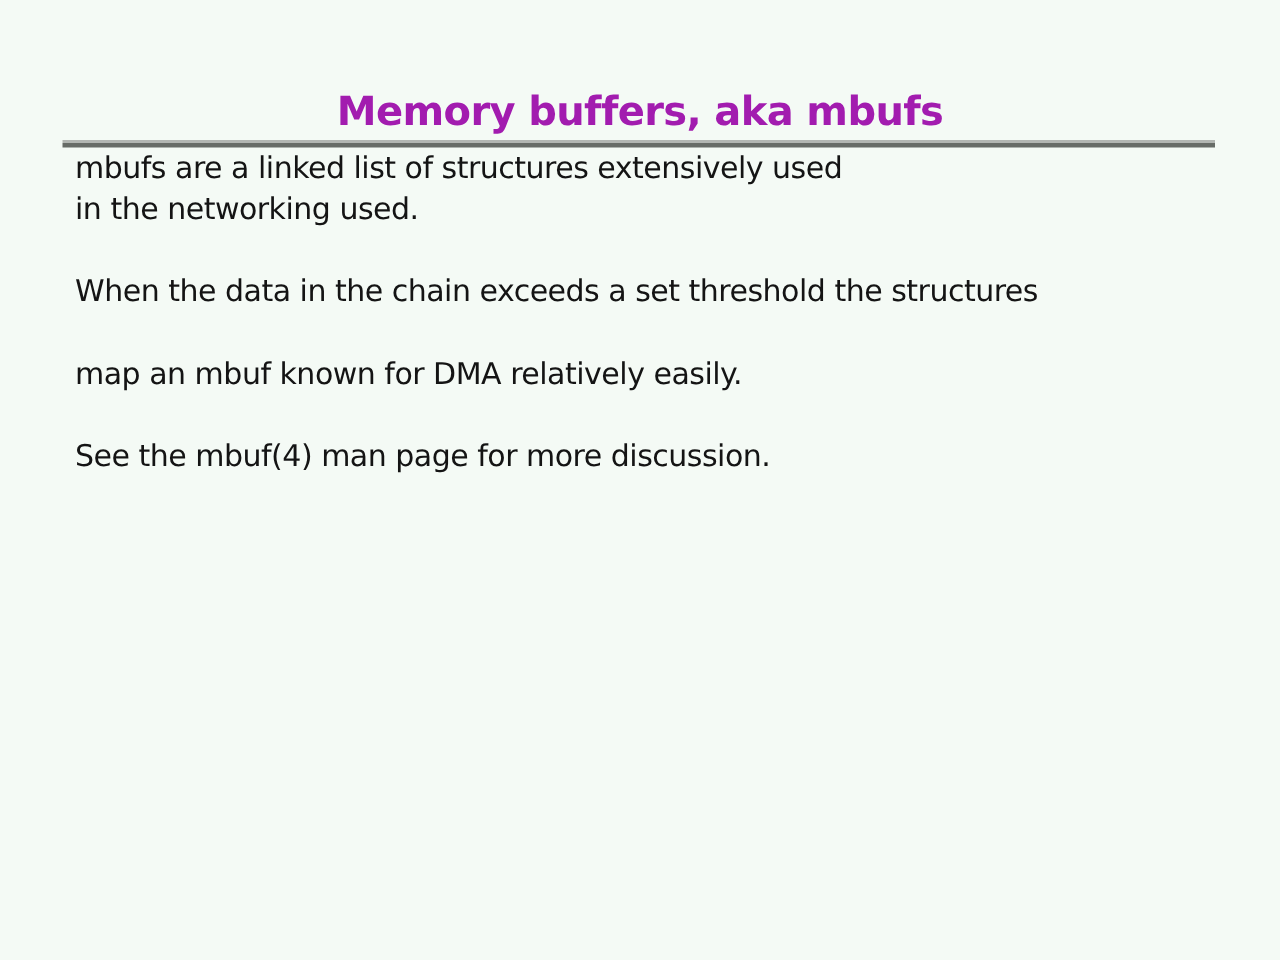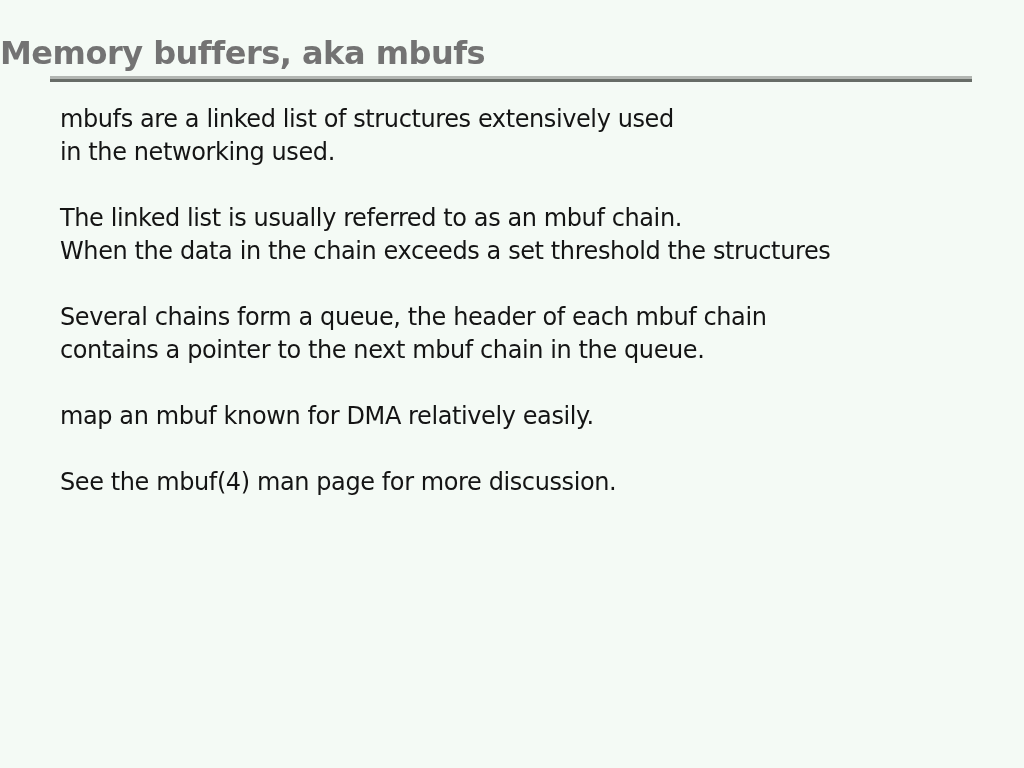--- a/index.html
+++ b/index.html
@@ -14,35 +14,36 @@
     color: #141414;
     overflow: hidden;
   }
   .slide {
     width: 1024px;
     height: 768px;
     position: relative;
   }
   .slide-title {
     margin: 0;
-    padding-top: 32px;
+    padding-top: 68px;
     height: 42px;
     line-height: 42px;
+    text-align: center;
     font-size: 32px;
     font-weight: bold;
     letter-spacing: -0.5px;
-    color: #737373;
+    color: #a21caf;
   }
   .title-rule {
     height: 6px;
     margin: 2px 52px 0 50px;
     background: linear-gradient(to bottom, #b2b6b2 0%, #b2b6b2 45%, #676c67 45%, #676c67 100%);
   }
   .slide-body {
-    margin: 21px 30px 0 60px;
+    margin: 0 30px 0 60px;
     font-size: 24px;
     line-height: 33px;
     letter-spacing: -0.4px;
   }
   .paragraph {
     margin: 0 0 33px 0;
   }
   .line {
     white-space: nowrap;
   }
@@ -57,28 +58,23 @@
   <div class="title-rule"></div>
 
   <div class="slide-body">
 
     <div class="paragraph">
       <div class="line">mbufs are a linked list of structures extensively used</div>
       <div class="line">in the networking used.</div>
     </div>
 
     <div class="paragraph">
-      <div class="line">The linked list is usually referred to as an mbuf chain.</div>
       <div class="line">When the data in the chain exceeds a set threshold the structures</div>
     </div>
 
-    <div class="paragraph">
-      <div class="line">Several chains form a queue, the header of each mbuf chain</div>
-      <div class="line">contains a pointer to the next mbuf chain in the queue.</div>
-    </div>
 
     <div class="paragraph">
       <div class="line">map an mbuf known for DMA relatively easily.</div>
     </div>
 
     <div class="paragraph">
       <div class="line">See the mbuf(4) man page for more discussion.</div>
     </div>
 
   </div>

